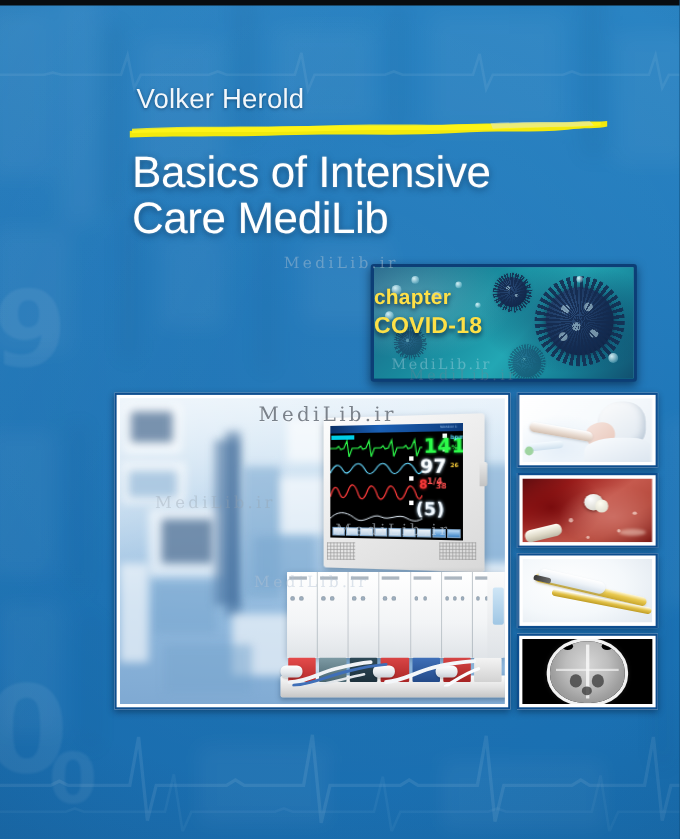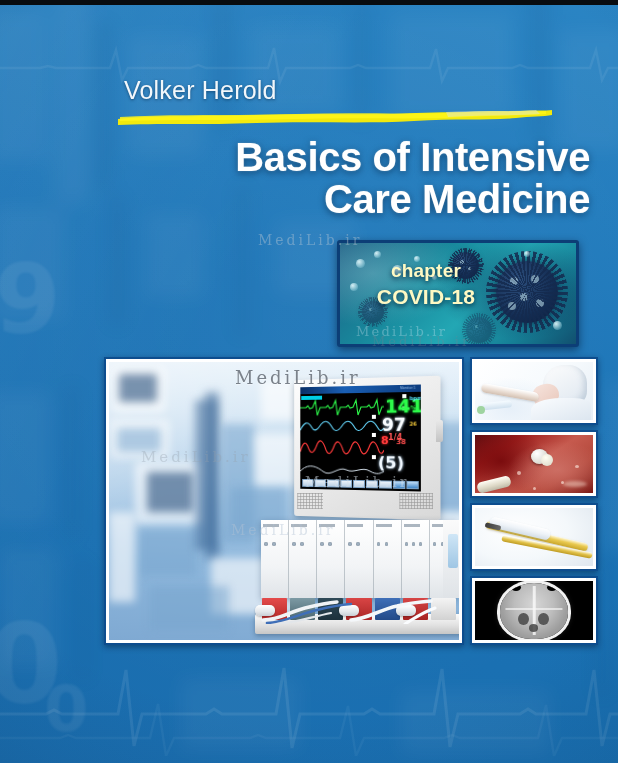--- a/index.html
+++ b/index.html
@@ -70,24 +70,23 @@
   }
   
   .highlighter {
     position:absolute; left:116px; top:106px;
     width:438px; height:22px;
   }
   .highlighter svg { display:block; }
 
   .title {
     position:absolute; left:120px; top:136px; width:470px;
-    font-size:40px; line-height:1.06; font-weight:bold; color:#ffffff;
+    font-size:40px; line-height:1.06; font-weight:normal; color:#ffffff;
     letter-spacing:-.4px;
     text-shadow:0 2px 7px rgba(0,35,70,.6), 0 0 2px rgba(255,255,255,.35);
-    text-align:right;
   }
   .title .ln { display:block; white-space:nowrap; }
 
   .subtitle {
     position:absolute; left:124px; top:305px;
     font-size:11.5px; font-weight:400; color:#eef5fa;
     letter-spacing:.25px;
     text-shadow:0 1px 3px rgba(0,30,60,.6);
   }
 
@@ -124,21 +123,21 @@
   .covid-bg .virus u {
     position:absolute; width:13%; height:13%; border-radius:50%;
     background:rgba(195,230,238,.55);
   }
   .covid-bg .spore {
     position:absolute; border-radius:50%;
     background:radial-gradient(circle at 35% 32%, rgba(226,248,252,.92) 0%, rgba(160,220,235,.34) 70%, rgba(160,220,235,0) 100%);
   }
   .covid-text {
     position:absolute; left:0; top:17px; width:172px;
-    text-align:center; color:#fef9c3; z-index:4;
+    color:#fde047; z-index:4;
     text-shadow:0 2px 5px rgba(0,25,50,.85);
   }
   .covid-text .c1 { display:block; font-size:19px; font-weight:bold; letter-spacing:.2px; }
   .covid-text .c2 { display:block; font-size:21px; font-weight:bold; margin-top:3px; letter-spacing:.2px; }
   .covid-wm {
     position:absolute; left:16px; bottom:5px; z-index:5;
     font-family:"DejaVu Serif", serif; font-size:13px;
     letter-spacing:2.2px; color:rgba(225,238,248,.30);
   }
 
@@ -504,21 +503,21 @@
       <path d="M2,13 C40,9 90,11 140,9 C195,7 250,10 300,7 C340,5 375,8 404,5 C418,4 430,5 436,4
                L436,9 C428,11 414,10 400,12 C370,15 338,12 298,15 C248,18 196,15 140,17 C90,19 40,17 2,19 Z" fill="#f2e90d"></path>
       <path d="M4,11 C60,8 120,10 180,8 C240,6 300,9 350,6 C380,4 410,6 430,5
                L430,8 C408,10 382,9 352,11 C300,14 240,11 180,13 C120,15 60,13 4,15 Z" fill="#fff61a" opacity="0.85"></path>
       <path d="M330,6 C360,4 390,6 420,4 L424,8 C394,10 362,9 332,11 Z" fill="#dfe6c8" opacity="0.55"></path>
     </svg>
   </div>
 
   <div class="title">
     <span class="ln">Basics of Intensive</span>
-    <span class="ln">Care Medicine</span>
+    <span class="ln">Care MediLib</span>
   </div>
 
 
   <div class="wm pale" style="left:258px; top:232px; font-size:14px;">MediLib.ir</div>
 
   <div class="covid-badge">
     <div class="covid-bg">
       <span class="virus" style="right:18px; top:18px; width:62px; height:62px;">
         <u style="left:22%; top:26%;"></u>
           <u style="left:56%; top:22%;"></u>

